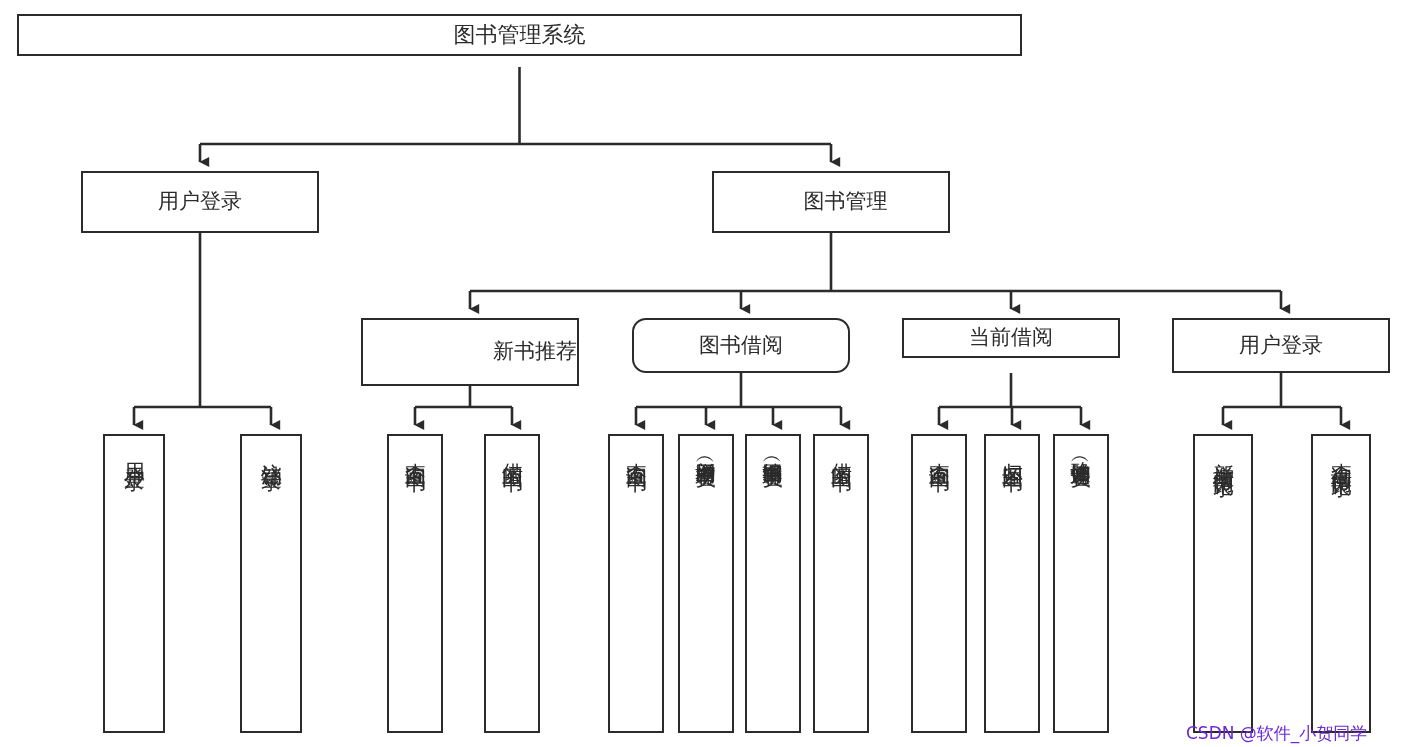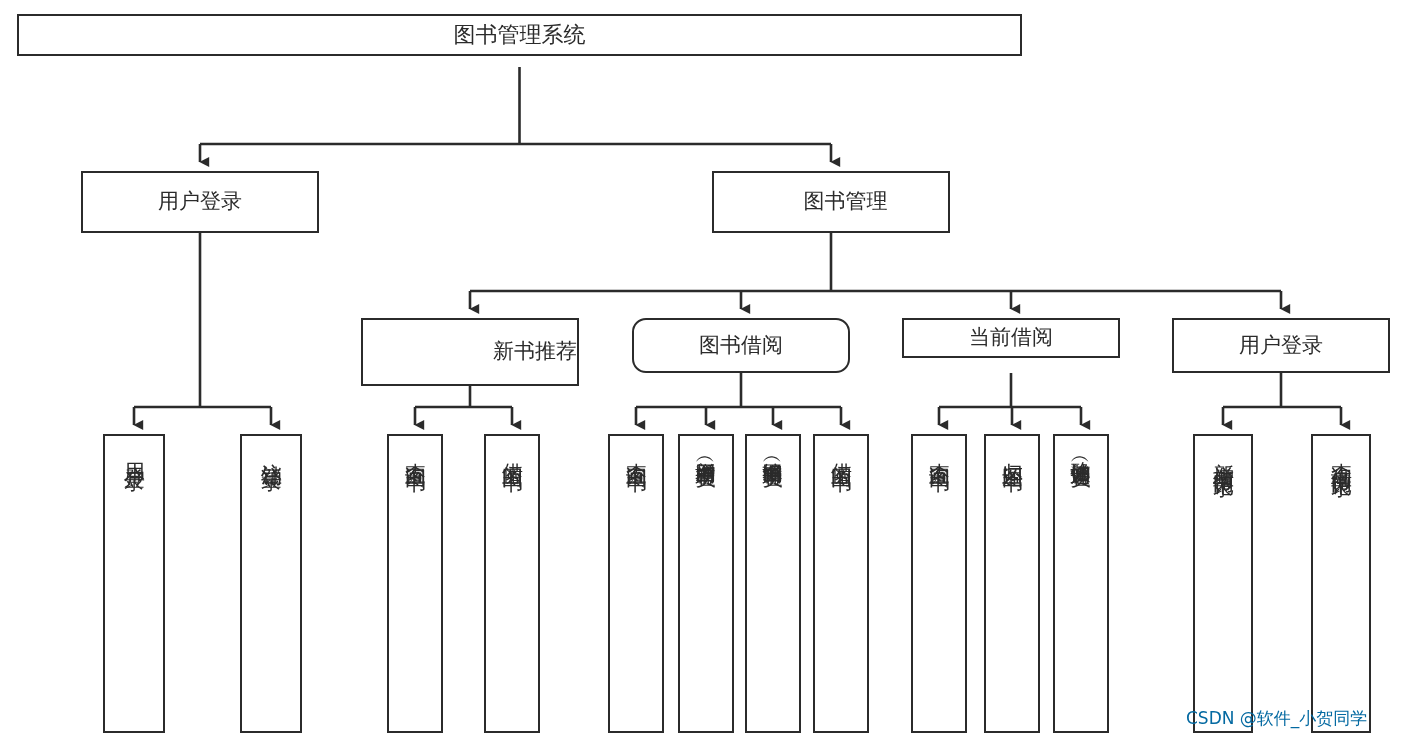--- a/index.html
+++ b/index.html
@@ -60,23 +60,23 @@
     letter-spacing: 3px;
     line-height: 1;
   }
   .node.v.tall .label {
     font-size: 20px;
     letter-spacing: 1px;
   }
   #watermark {
     position: absolute;
     left: 1186px;
-    top: 707px;
+    top: 722px;
     font-size: 17px;
-    color: #0369a1;
+    color: #6d28d9;
     white-space: nowrap;
     z-index: 5;
     font-family: "DejaVu Sans", "Liberation Sans", sans-serif;
   }
 </style>
 </head>
 <body>
 
 <div id="canvas">
 

